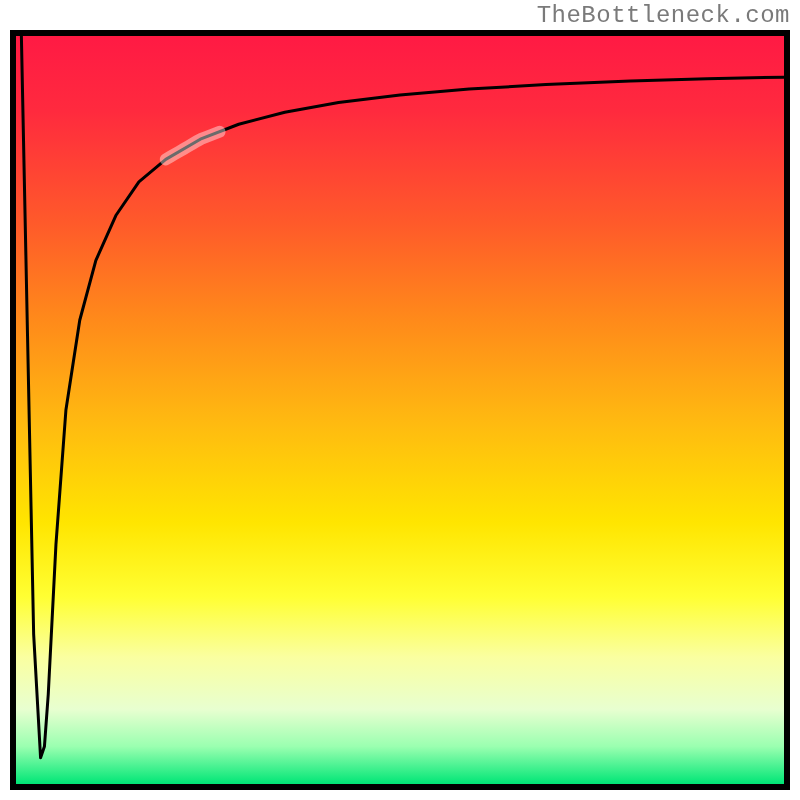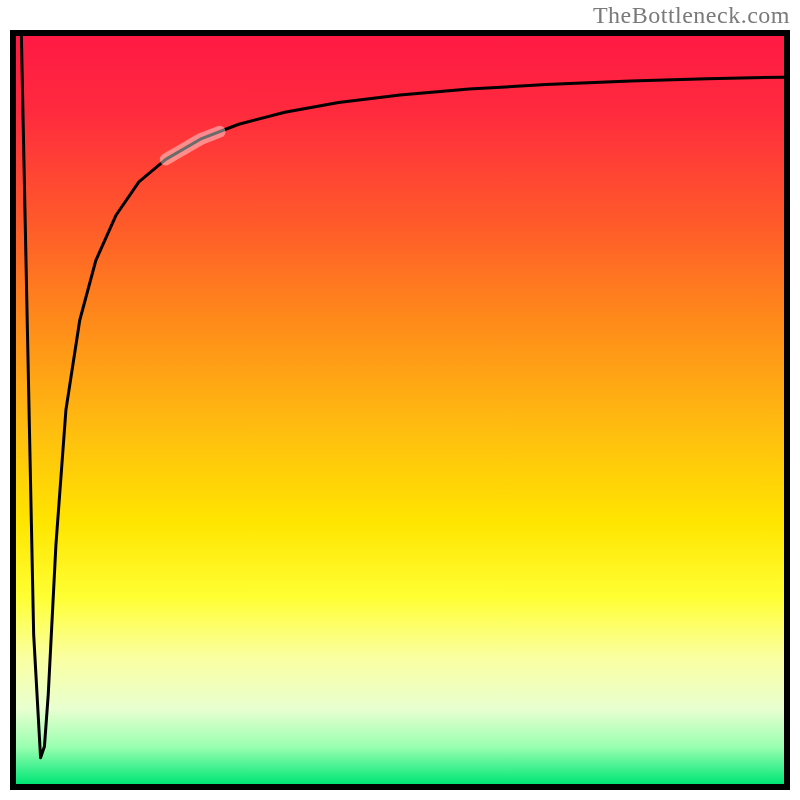--- a/index.html
+++ b/index.html
@@ -6,21 +6,21 @@
   html, body { width: 800px; height: 800px; overflow: hidden; background: #fff; }
   .wrap {
     position: relative;
     width: 800px;
     height: 800px;
   }
   .watermark {
     position: absolute;
     top: 2px;
     right: 10px;
-    font-family: Liberation Serif, serif;
+    font-family: Liberation Mono, monospace;
     font-size: 24px;
     color: #7a7a7a;
     letter-spacing: 0.5px;
     user-select: none;
   }
   .plot-outer {
     position: absolute;
     left: 10px;
     top: 30px;
     width: 780px;

